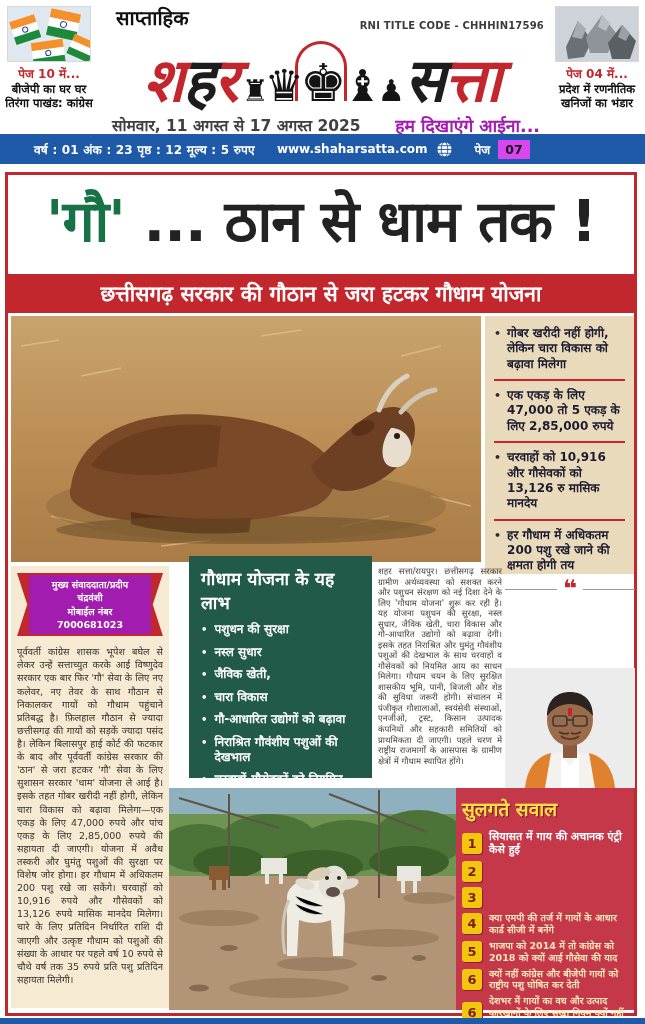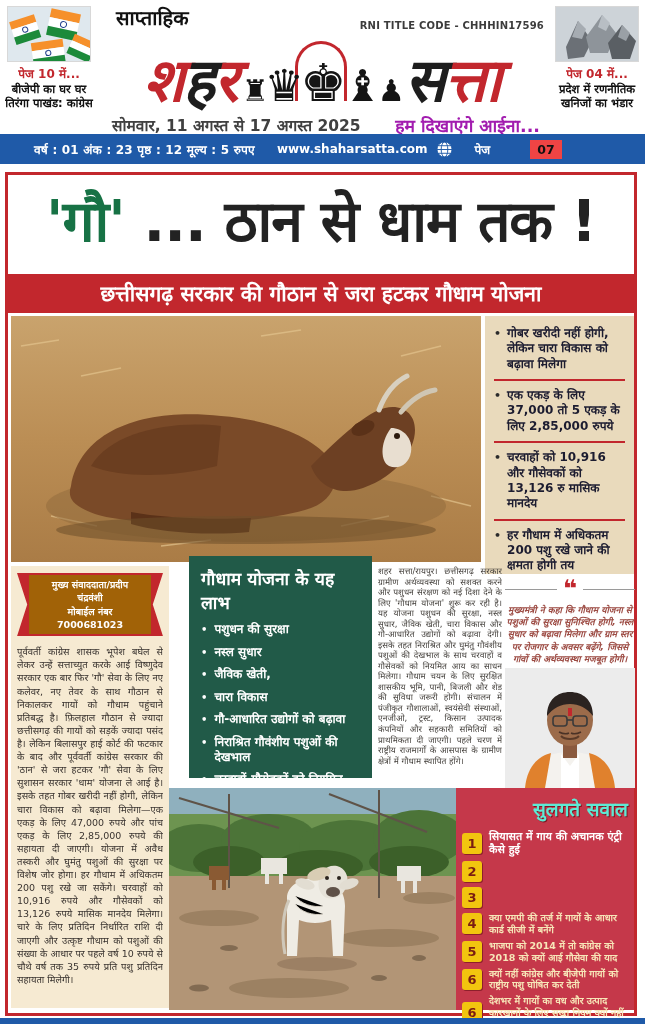--- a/index.html
+++ b/index.html
@@ -32,21 +32,21 @@
   .date-line { font-size:15.5px; font-weight:800; color:#404040; }
   .tagline { font-size:17.5px; font-weight:800; color:#a21caf; }
 
   
   .infobar { position:absolute; left:0; top:134px; width:645px; height:30px; background:#1f5aa8; color:#fff;
              display:flex; align-items:center; font-size:12px; font-weight:bold; padding:8px 10px; gap:8px; }
   .issue-info { margin-left:24px; letter-spacing:.2px; }
   .website { margin-left:14px; cursor:pointer; }
   .globe { width:17px; height:17px; flex:0 0 auto; }
   .page-label { margin-left:14px; }
-  .page-chip { background:#ef4444; color:#111; padding:2px 7px; font-size:12.5px;margin-left:32px; }
+  .page-chip { background:#d946ef; color:#111; padding:2px 7px; font-size:12.5px; }
   .strip-headline { margin-left:6px; white-space:nowrap; }
 
   
   .article-box { position:absolute; left:5px; top:172px; width:632px; height:844px;
                  border:3px solid #c2272d; background:#fff; }
   .headline { text-align:center; font-weight:900; font-size:57px; line-height:1.55; letter-spacing:-1px; color:#222;
               padding-top:2px; height:99px; white-space:nowrap; overflow:hidden; }
   .hl-green { color:#177245; }
   .subhead-bar { background:#c2272d; color:#fff; text-align:center; font-weight:bold; font-size:21px; padding:5px 0 6px; }
 
@@ -54,21 +54,21 @@
   .photo-main svg, .photo-field svg, .cm-photo svg { display:block; }
 
   .keypoints { position:absolute; left:477px; top:141px; width:149px; height:258px; background:#e9dabc; padding:10px 9px 6px; }
   .kp { display:flex; gap:6px; font-size:12px; font-weight:bold; color:#1c1c30; line-height:1.28; }
   .kp-bullet { color:#2b2b2b; font-size:11px; line-height:1.5; }
   .kp-sep { border:none; border-top:2px solid #c2272d; margin:7px 0; }
 
   .col-left { position:absolute; left:3px; top:391px; width:158px; height:442px; background:#f6ead2; padding:7px 6px; }
   .ribbon { position:relative; background:#c2272d; padding:2px 0;
             clip-path:polygon(0 0,100% 0,93% 50%,100% 100%,0 100%,7% 50%); }
-  .ribbon-inner { margin:0 12px; background:#a16207; color:#fff; text-align:center;
+  .ribbon-inner { margin:0 12px; background:#a21caf; color:#fff; text-align:center;
                   font-size:9.5px; font-weight:bold; line-height:1.4; padding:3px 14px; }
   .body-left { margin-top:9px; font-size:9.5px; line-height:1.38; text-align:justify; color:#3a3430; height:376px; overflow:hidden; }
 
   .benefits { position:absolute; left:181px; top:381px; width:183px; height:222px; background:#215a48; color:#fff; padding:10px 12px; }
   .benefits h2 { font-size:17.5px; font-weight:800; margin-bottom:8px; }
   .benefits ul { list-style:none; }
   .benefits li { display:flex; gap:7px; font-size:12px; font-weight:bold; line-height:1.28; margin-bottom:6.5px; }
   .b-dot { font-size:10px; line-height:1.6; }
 
   .col-center { position:absolute; left:370px; top:391px; width:124px; height:224px; font-size:8.5px; line-height:1.24;
@@ -78,21 +78,21 @@
   .q-head { display:flex; align-items:center; gap:6px; }
   .q-line { flex:1; border-top:1px solid #9a9a9a; }
   .q-mark { color:#c2272d; font-size:24px; font-weight:900; line-height:.8; }
   .quote-text { margin-top:5px; font-size:9px; font-style:italic; font-weight:bold; color:#9c4a42;
                 text-align:center; line-height:1.35; }
   .cm-photo { position:absolute; left:497px; top:493px; width:130px; height:120px; overflow:hidden; }
 
   .photo-field { position:absolute; left:161px; top:613px; width:287px; height:222px; overflow:hidden; }
 
   .questions { position:absolute; left:448px; top:613px; width:178px; height:222px; background:#c5384a; padding:5px 6px; }
-  .questions h2 { color:#5eead4; text-align:right; font-size:19px; font-weight:800; margin:3px 0 8px; text-shadow:1px 1px 0 #7c1622; }
+  .questions h2 { color:#fde047; text-align:left; font-size:19px; font-weight:800; margin:3px 0 8px; text-shadow:1px 1px 0 #7c1622; }
   .q-row { display:flex; align-items:center; gap:7px; margin-bottom:4.5px; }
   .q-num { background:#f2c50f; color:#7a1d12; font-weight:900; font-size:13px; min-width:20px; height:21px;
            display:flex; align-items:center; justify-content:center; border-radius:3px; box-shadow:1px 1px 0 #8d1f2b; }
   .q-text { color:#fff; font-weight:bold; font-size:9.5px; line-height:1.22; }
   .q-row.big .q-text { font-size:11px; }
   .q-row.cream .q-text { color:#f7e6b8; }
 
   .bottom-strip { position:absolute; left:0; top:1018px; width:645px; height:6px; background:#1f5aa8; }
 </style>
 </head>
@@ -230,21 +230,21 @@
     </div>
 
     <aside class="keypoints">
       <div class="kp">
           <span class="kp-bullet">•</span>
           <span>गोबर खरीदी नहीं होगी, लेकिन चारा विकास को बढ़ावा मिलेगा</span>
         </div>
       <hr class="kp-sep">
       <div class="kp">
           <span class="kp-bullet">•</span>
-          <span>एक एकड़ के लिए 37,000 तो 5 एकड़ के लिए 2,85,000 रुपये</span>
+          <span>एक एकड़ के लिए 47,000 तो 5 एकड़ के लिए 2,85,000 रुपये</span>
         </div>
       <hr class="kp-sep">
       <div class="kp">
           <span class="kp-bullet">•</span>
           <span>चरवाहों को 10,916 और गौसेवकों को 13,126 रु मासिक मानदेय</span>
         </div>
       <hr class="kp-sep">
       <div class="kp">
           <span class="kp-bullet">•</span>
           <span>हर गौधाम में अधिकतम 200 पशु रखे जाने की क्षमता होगी तय</span>
@@ -298,21 +298,20 @@
     <div class="col-center">
       <p>शहर सत्ता/रायपुर। छत्तीसगढ़ सरकार ग्रामीण अर्थव्यवस्था को सशक्त करने और पशुधन संरक्षण को नई दिशा देने के लिए 'गौधाम योजना' शुरू कर रही है। यह योजना पशुधन की सुरक्षा, नस्ल सुधार, जैविक खेती, चारा विकास और गौ-आधारित उद्योगों को बढ़ावा देगी। इसके तहत निराश्रित और घुमंतु गौवंशीय पशुओं की देखभाल के साथ चरवाहों व गौसेवकों को नियमित आय का साधन मिलेगा। गौधाम चयन के लिए सुरक्षित शासकीय भूमि, पानी, बिजली और शेड की सुविधा जरूरी होगी। संचालन में पंजीकृत गौशालाओं, स्वयंसेवी संस्थाओं, एनजीओ, ट्रस्ट, किसान उत्पादक कंपनियों और सहकारी समितियों को प्राथमिकता दी जाएगी। पहले चरण में राष्ट्रीय राजमार्गों के आसपास के ग्रामीण क्षेत्रों में गौधाम स्थापित होंगे।</p>
     </div>
 
     <div class="quote-box">
       <div class="q-head">
         <span class="q-line"></span>
         <span class="q-mark">❝</span>
         <span class="q-line"></span>
       </div>
-      <p class="quote-text">मुख्यमंत्री ने कहा कि गौधाम योजना से पशुओं की सुरक्षा सुनिश्चित होगी, नस्ल सुधार को बढ़ावा मिलेगा और ग्राम स्तर पर रोजगार के अवसर बढ़ेंगे, जिससे गांवों की अर्थव्यवस्था मजबूत होगी।</p>
     </div>
 
     <div class="cm-photo">
       <svg width="130" height="120" viewBox="0 0 130 120" xmlns="http://www.w3.org/2000/svg">
         <rect width="130" height="120" fill="#ececec"></rect>
         <path d="M20 120 C22 96 40 84 65 84 C90 84 108 96 110 120 Z" fill="#f4f2ee"></path>
         <path d="M20 120 C22 98 34 88 46 85 L40 120 Z" fill="#e0812d"></path>
         <path d="M110 120 C108 98 96 88 84 85 L90 120 Z" fill="#e0812d"></path>
         <path d="M56 86 L65 98 L74 86 L74 120 L56 120 Z" fill="#ffffff"></path>
         <rect x="58" y="74" width="14" height="16" fill="#8a5a3f"></rect>

